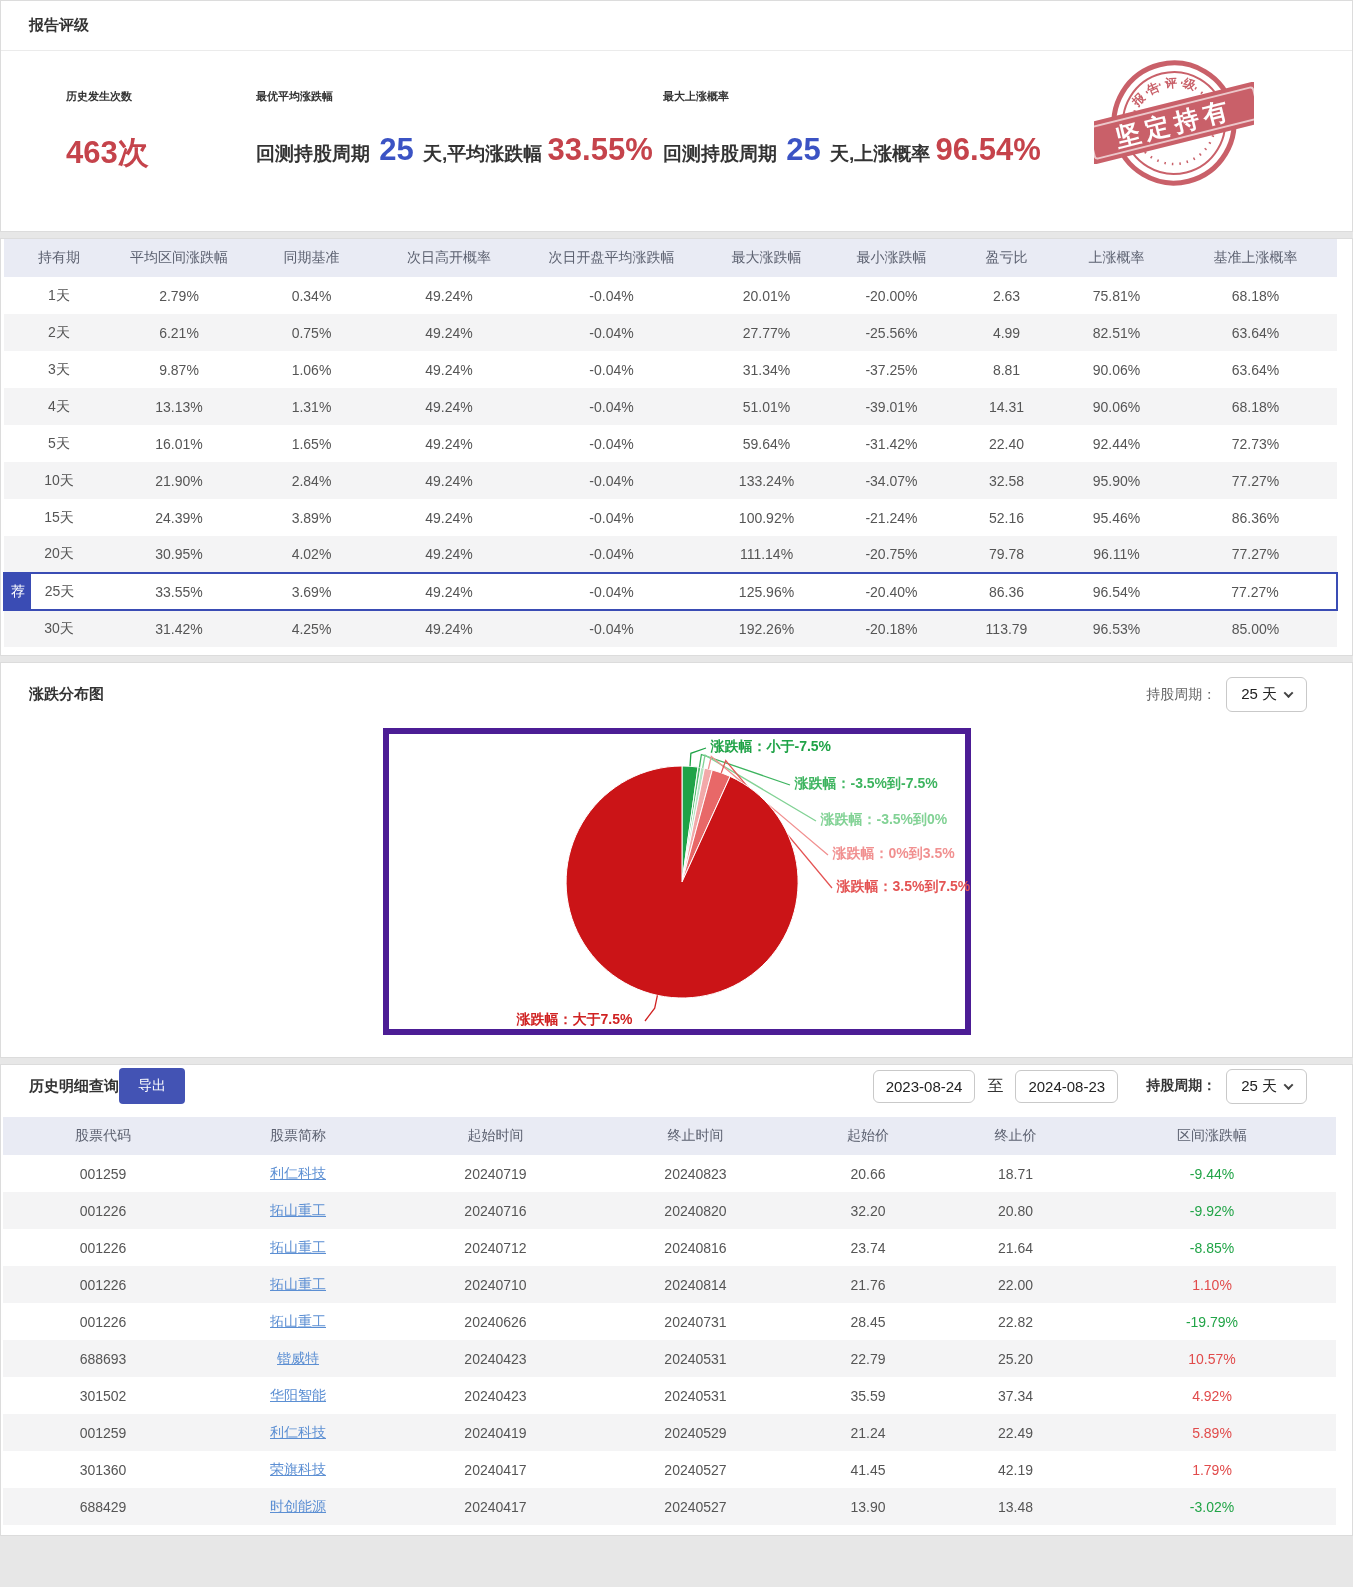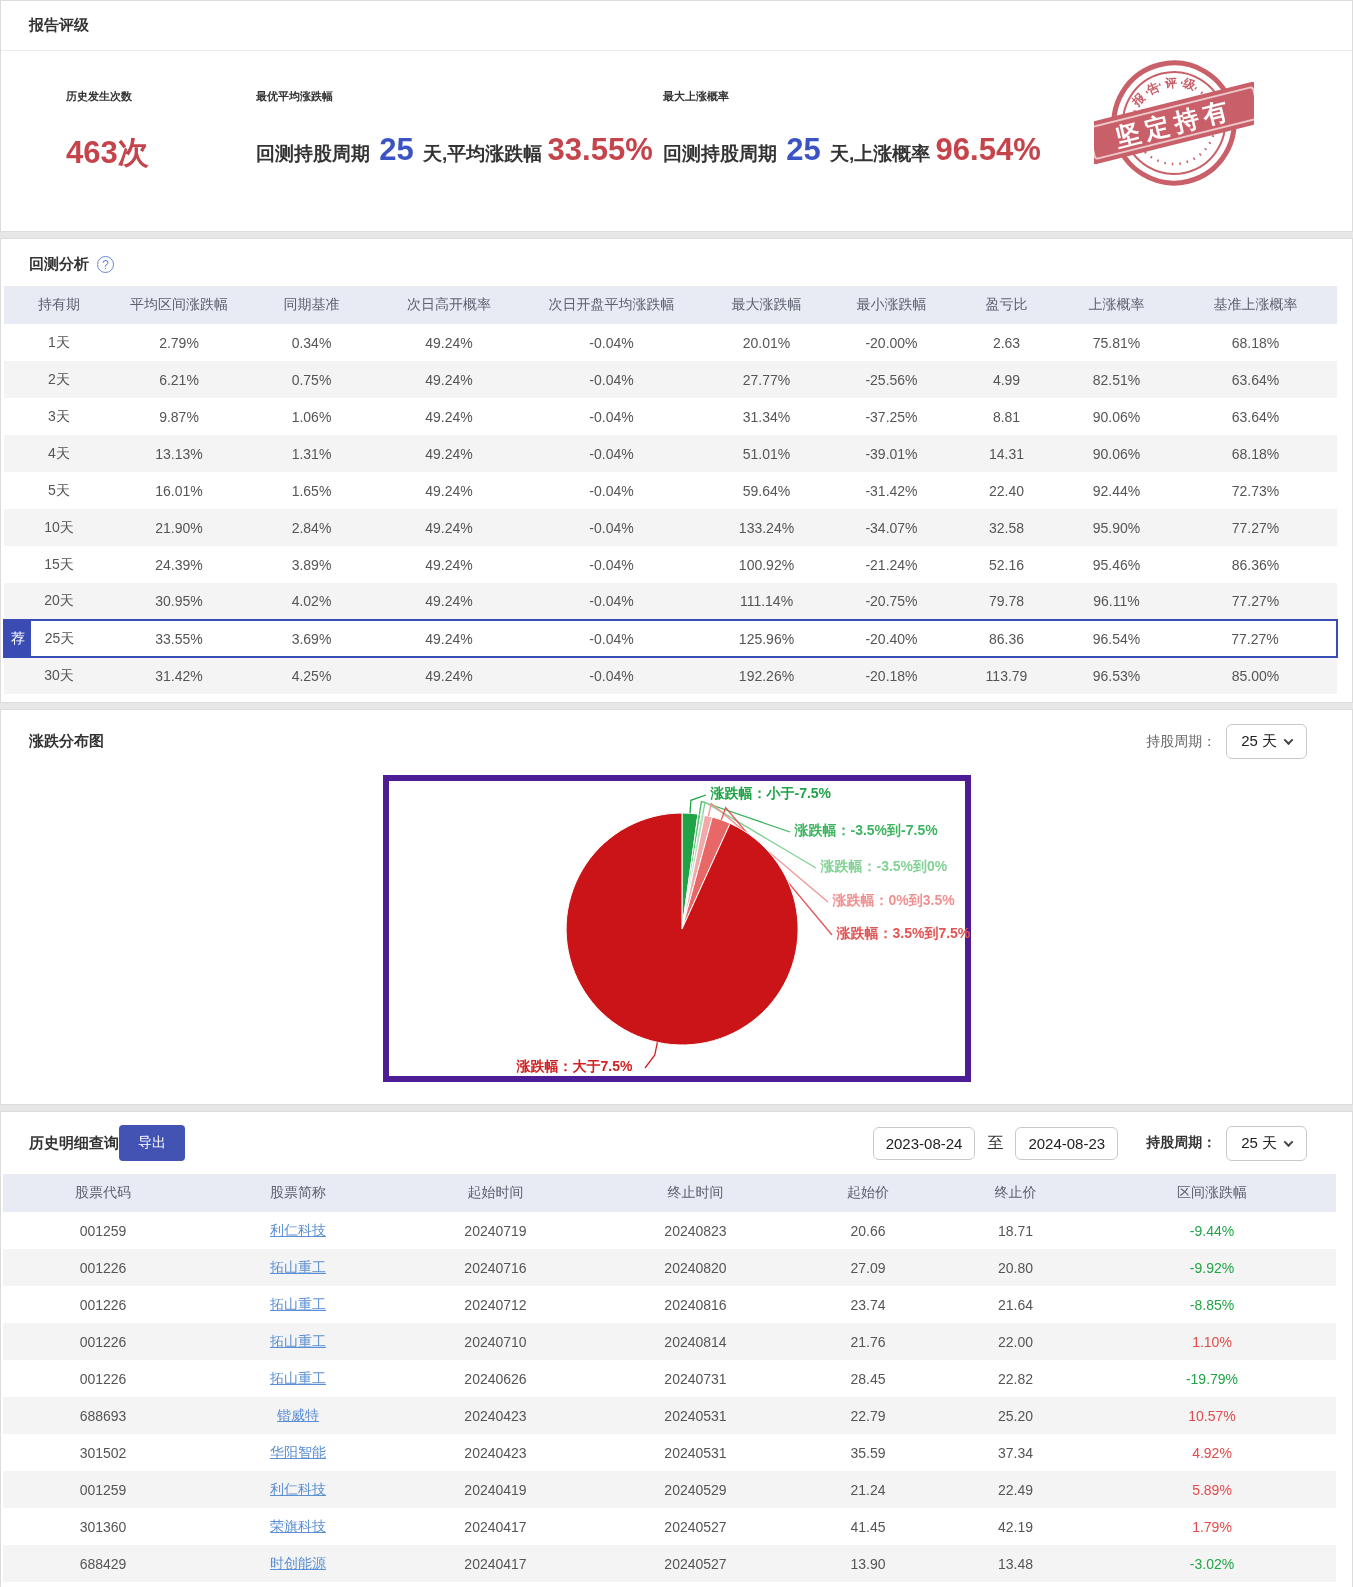--- a/index.html
+++ b/index.html
@@ -49,21 +49,21 @@
   .select-box { border:1px solid #c9c9c9; border-radius:6px; padding:7px 14px; font-size:15px; color:#222;
                 display:inline-flex; align-items:center; background:#fff; }
   .chev { width:7px; height:7px; border-right:2px solid #444; border-bottom:2px solid #444;
           transform:rotate(45deg) translate(-1px,-1px); margin-left:8px; }
   .chart-frame { width:588px; height:307px; border:6px solid #4c1d95; margin:8px auto 0; position:relative; background:#fff; }
   .chart-frame svg { position:absolute; left:0; top:0; }
   .plbl { position:absolute; font-size:14px; font-weight:bold; white-space:nowrap; }
 
   
   .c4 { padding-bottom:10px; }
-  .c4-bar { display:flex; align-items:center; padding:13px 45px 13px 28px; }
+  .c4-bar { display:flex; align-items:center; padding:3px 45px 13px 28px; }
   .c4-title { font-size:15px; font-weight:bold; color:#333; }
   .export-btn { background:#4353b4; color:#fff; border:none; border-radius:4px; padding:9px 19px;
                 font-size:14px; cursor:pointer; font-family:inherit; }
   .spacer { flex:1; }
   .date-box { border:1px solid #c9c9c9; border-radius:6px; padding:7px 12px; font-size:15px; color:#222; background:#fff; }
   .to-label { margin:0 12px; font-size:16px; color:#333; }
   .period4 { display:flex; align-items:center; gap:10px; margin-left:28px; font-size:14px; color:#333; font-weight:bold; }
   .stock-link { color:#5c8fd3; text-decoration:underline; cursor:pointer; }
   .chg-neg { color:#21a447; }
   .chg-pos { color:#e14b4b; }
@@ -109,24 +109,20 @@
         </text>
         <rect x="-10" y="51" width="180" height="42" rx="5" fill="#c24b55"></rect>
         <rect x="-5" y="56" width="170" height="32" rx="3" fill="none" stroke="rgba(255,255,255,0.65)" stroke-width="2"></rect>
         <text x="80" y="81" text-anchor="middle" font-size="25" font-weight="bold" fill="#ffffff" letter-spacing="5">坚定持有</text>
       </g>
     </svg>
   </div>
 </section>
 
 <section class="card c2">
-  <div class="c2-title">
-    <span>回测分析</span>
-    <span class="help-icon">?</span>
-  </div>
   <table class="data">
     <colgroup>
       <col style="width:110px">
         <col style="width:130px">
         <col style="width:135px">
         <col style="width:140px">
       <col style="width:185px">
         <col style="width:125px">
         <col style="width:125px">
         <col style="width:105px">
@@ -352,21 +348,21 @@
           <td>20240823</td>
           <td>20.66</td>
           <td>18.71</td>
           <td class="chg-neg">-9.44%</td>
         </tr>
         <tr class="stripe">
           <td>001226</td>
           <td><span class="stock-link">拓山重工</span></td>
           <td>20240716</td>
           <td>20240820</td>
-          <td>27.09</td>
+          <td>32.20</td>
           <td>20.80</td>
           <td class="chg-neg">-9.92%</td>
         </tr>
         <tr>
           <td>001226</td>
           <td><span class="stock-link">拓山重工</span></td>
           <td>20240712</td>
           <td>20240816</td>
           <td>23.74</td>
           <td>21.64</td>

